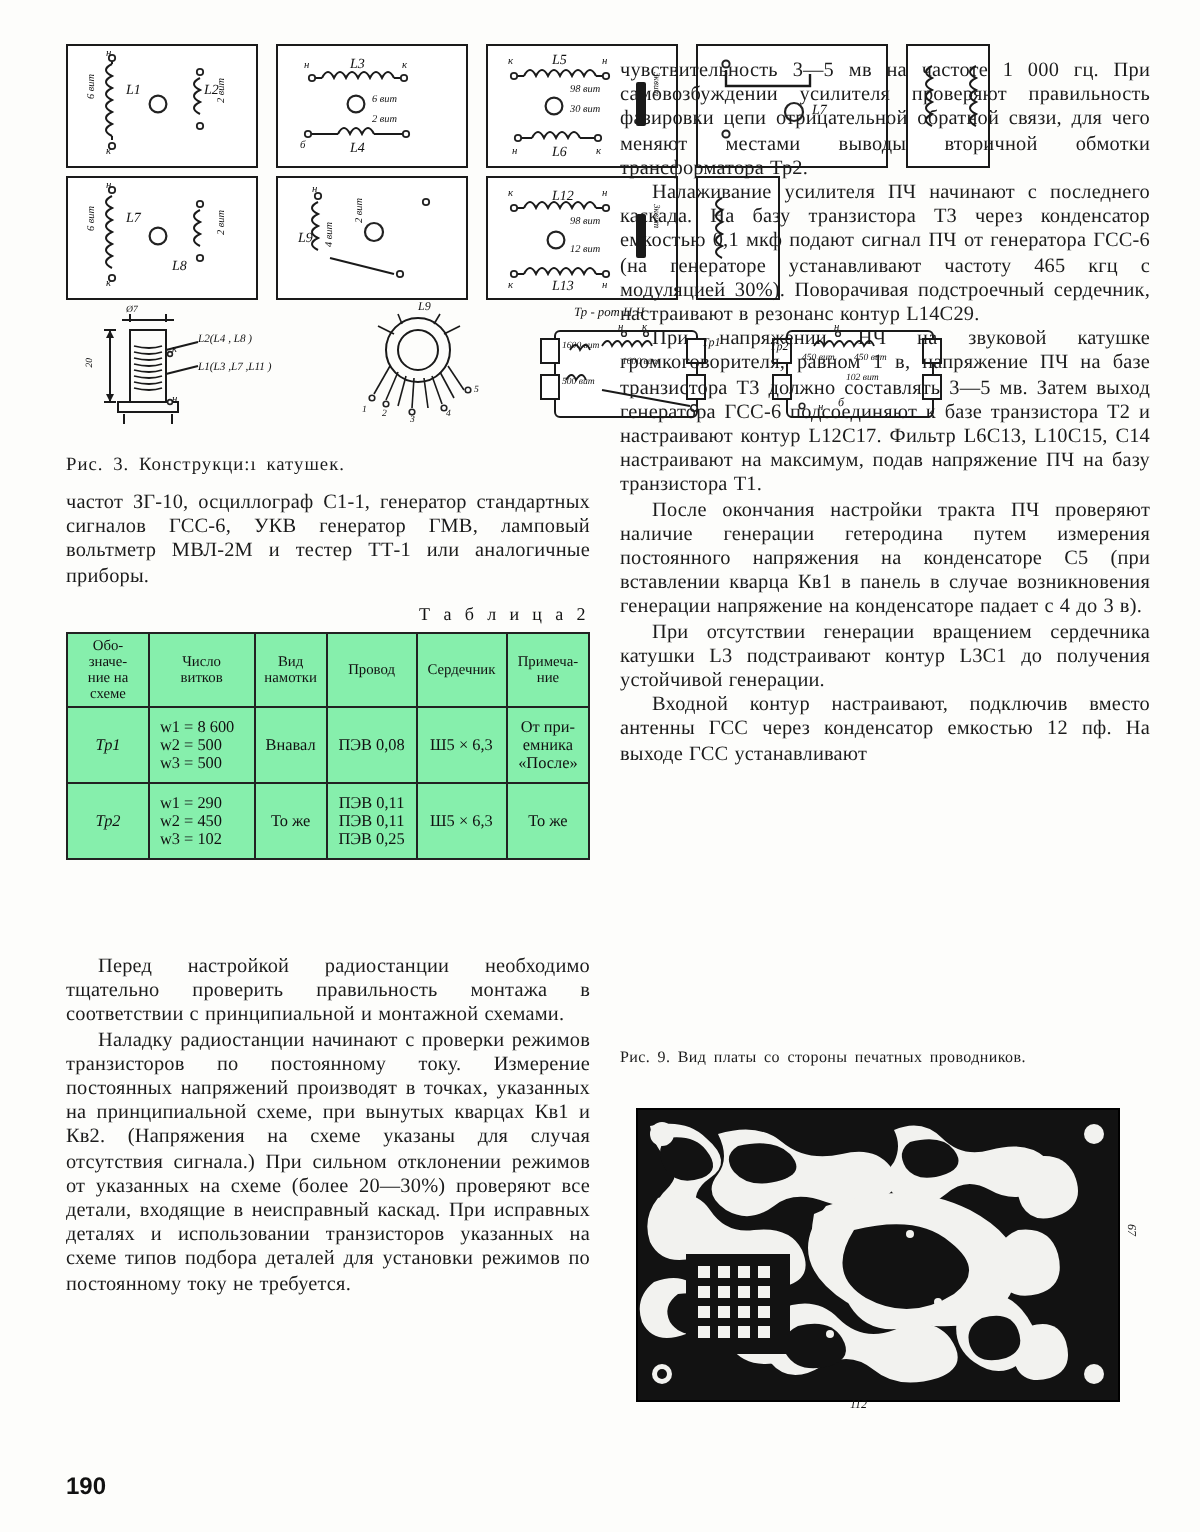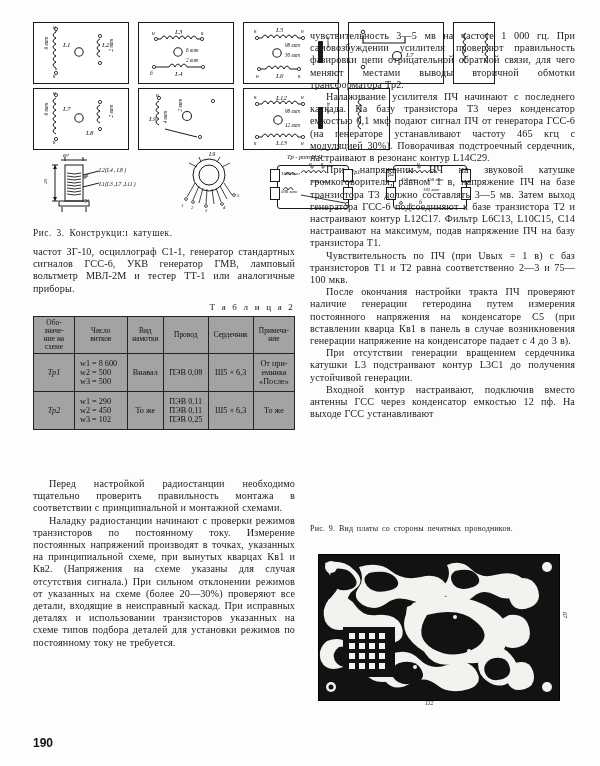--- a/index.html
+++ b/index.html
@@ -180,21 +180,21 @@
     position: absolute;
     right: 0;
     top: 0;
     font-size: 9px;
     letter-spacing: 2.2px;
   }
   table.spec {
     border-collapse: collapse;
     width: 262px;
     font-size: 8.2px;
-    background: #a3a3a3;
+    background: #86efac;
   }
   table.spec th, table.spec td {
     border: 0.8px solid #222;
     padding: 1px 2px;
     text-align: center;
     vertical-align: middle;
     line-height: 9px;
     font-weight: normal;
   }
   table.spec thead th {
@@ -628,21 +628,20 @@
 
   <div class="col-left" style="top:478px;">
     <p class="body">Перед настройкой радиостанции необходимо тщательно проверить правильность монтажа в соответствии с принципиальной и монтажной схемами.</p>
     <p class="body">Наладку радиостанции начинают с проверки режимов транзисторов по постоянному току. Измерение постоянных напряжений производят в точках, указанных на принципиальной схеме, при вынутых кварцах Кв1 и Кв2. (Напряжения на схеме указаны для случая отсутствия сигнала.) При сильном отклонении режимов от указанных на схеме (более 20—30%) проверяют все детали, входящие в неисправный каскад. При исправных деталях и использовании транзисторов указанных на схеме типов подбора деталей для установки режимов по постоянному току не требуется.</p>
   </div>
 
   <div class="col-right" style="top:30px;">
     <p class="body noind">чувствительность 3—5 мв на частоте 1 000 гц. При самовозбуждении усилителя проверяют правильность фазировки цепи отрицательной обратной связи, для чего меняют местами выводы вторичной обмотки трансформатора Тр2.</p>
     <p class="body">Налаживание усилителя ПЧ начинают с последнего каскада. На базу транзистора Т3 через конденсатор емкостью 0,1 мкф подают сигнал ПЧ от генератора ГСС-6 (на генераторе устанавливают частоту 465 кгц с модуляцией 30%). Поворачивая подстроечный сердечник, настраивают в резонанс контур L14C29.</p>
     <p class="body">При напряжении НЧ на звуковой катушке громкоговорителя, равном 1 в, напряжение ПЧ на базе транзистора Т3 должно составлять 3—5 мв. Затем выход генератора ГСС-6 подсоединяют к базе транзистора Т2 и настраивают контур L12C17. Фильтр L6C13, L10C15, C14 настраивают на максимум, подав напряжение ПЧ на базу транзистора Т1.</p>
-    <p class="body">Чувствительность по ПЧ (при Uвых = 1 в) с баз транзисторов Т1 и Т2 равна соответственно 2—3 и 75—100 мкв.</p>
     <p class="body">После окончания настройки тракта ПЧ проверяют наличие генерации гетеродина путем измерения постоянного напряжения на конденсаторе C5 (при вставлении кварца Кв1 в панель в случае возникновения генерации напряжение на конденсаторе падает с 4 до 3 в).</p>
     <p class="body">При отсутствии генерации вращением сердечника катушки L3 подстраивают контур L3C1 до получения устойчивой генерации.</p>
     <p class="body">Входной контур настраивают, подключив вместо антенны ГСС через конденсатор емкостью 12 пф. На выходе ГСС устанавливают</p>
   </div>
 
   <div class="fig-caption" id="fig4-caption">Рис. 9. Вид платы со стороны печатных проводников.</div>
 
   <div class="fig4">
     <svg width="240" height="145" viewBox="0 0 240 145">
       <rect x="0" y="0" width="240" height="145" fill="#121212"></rect>

